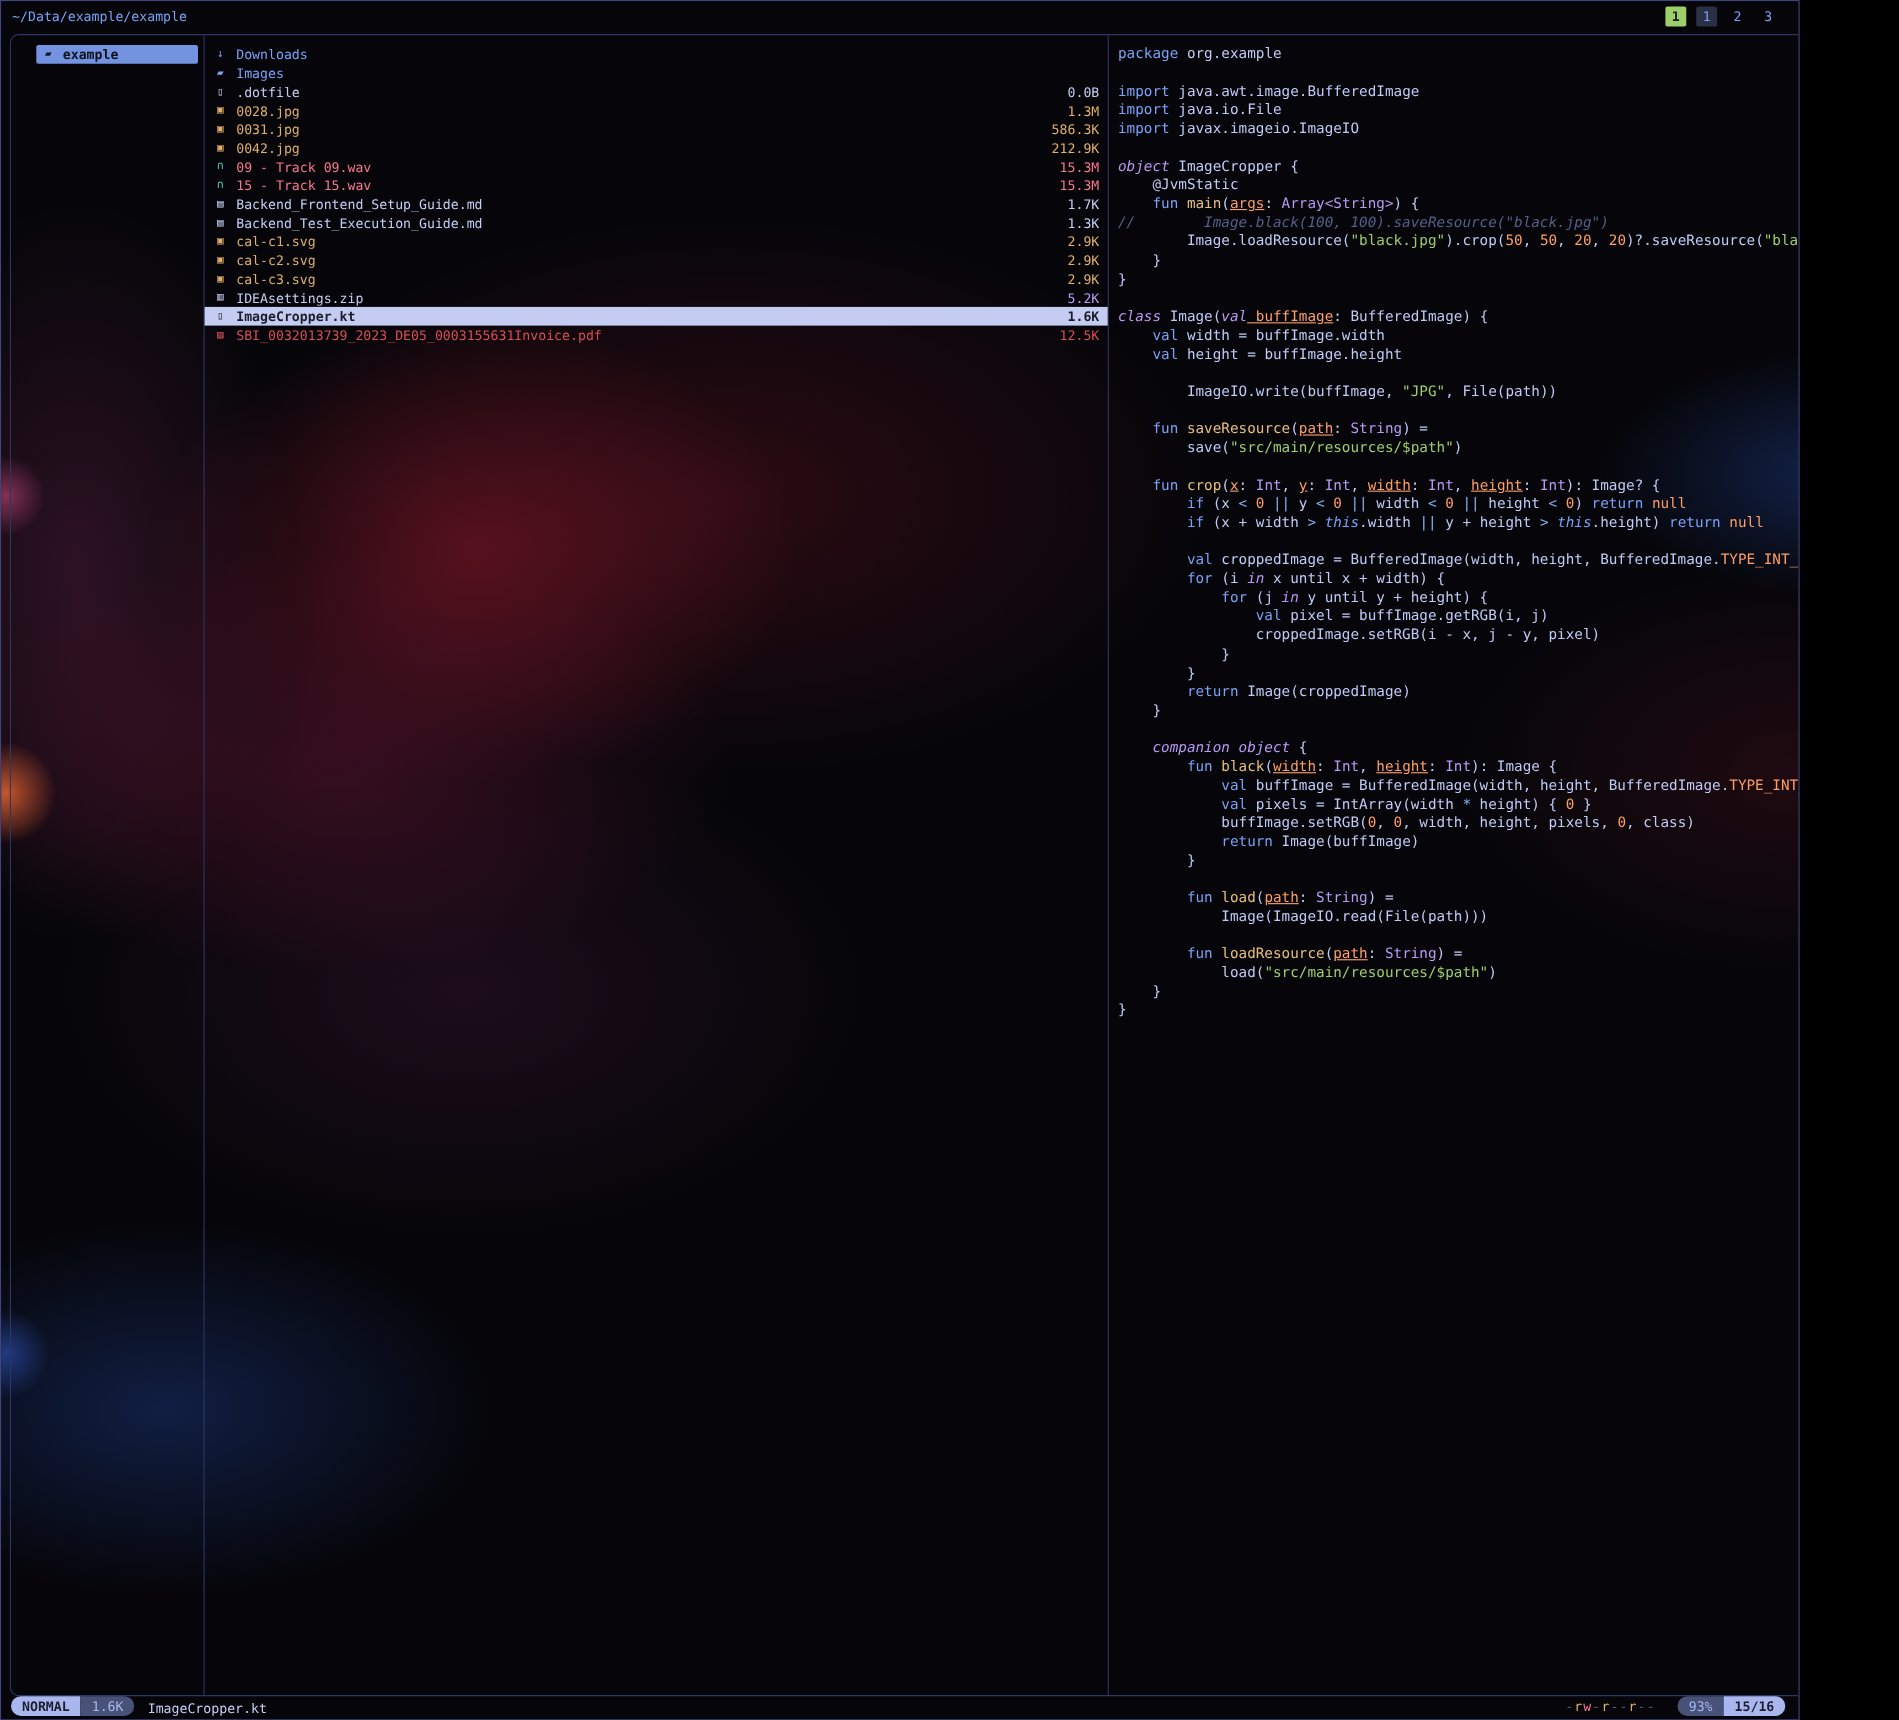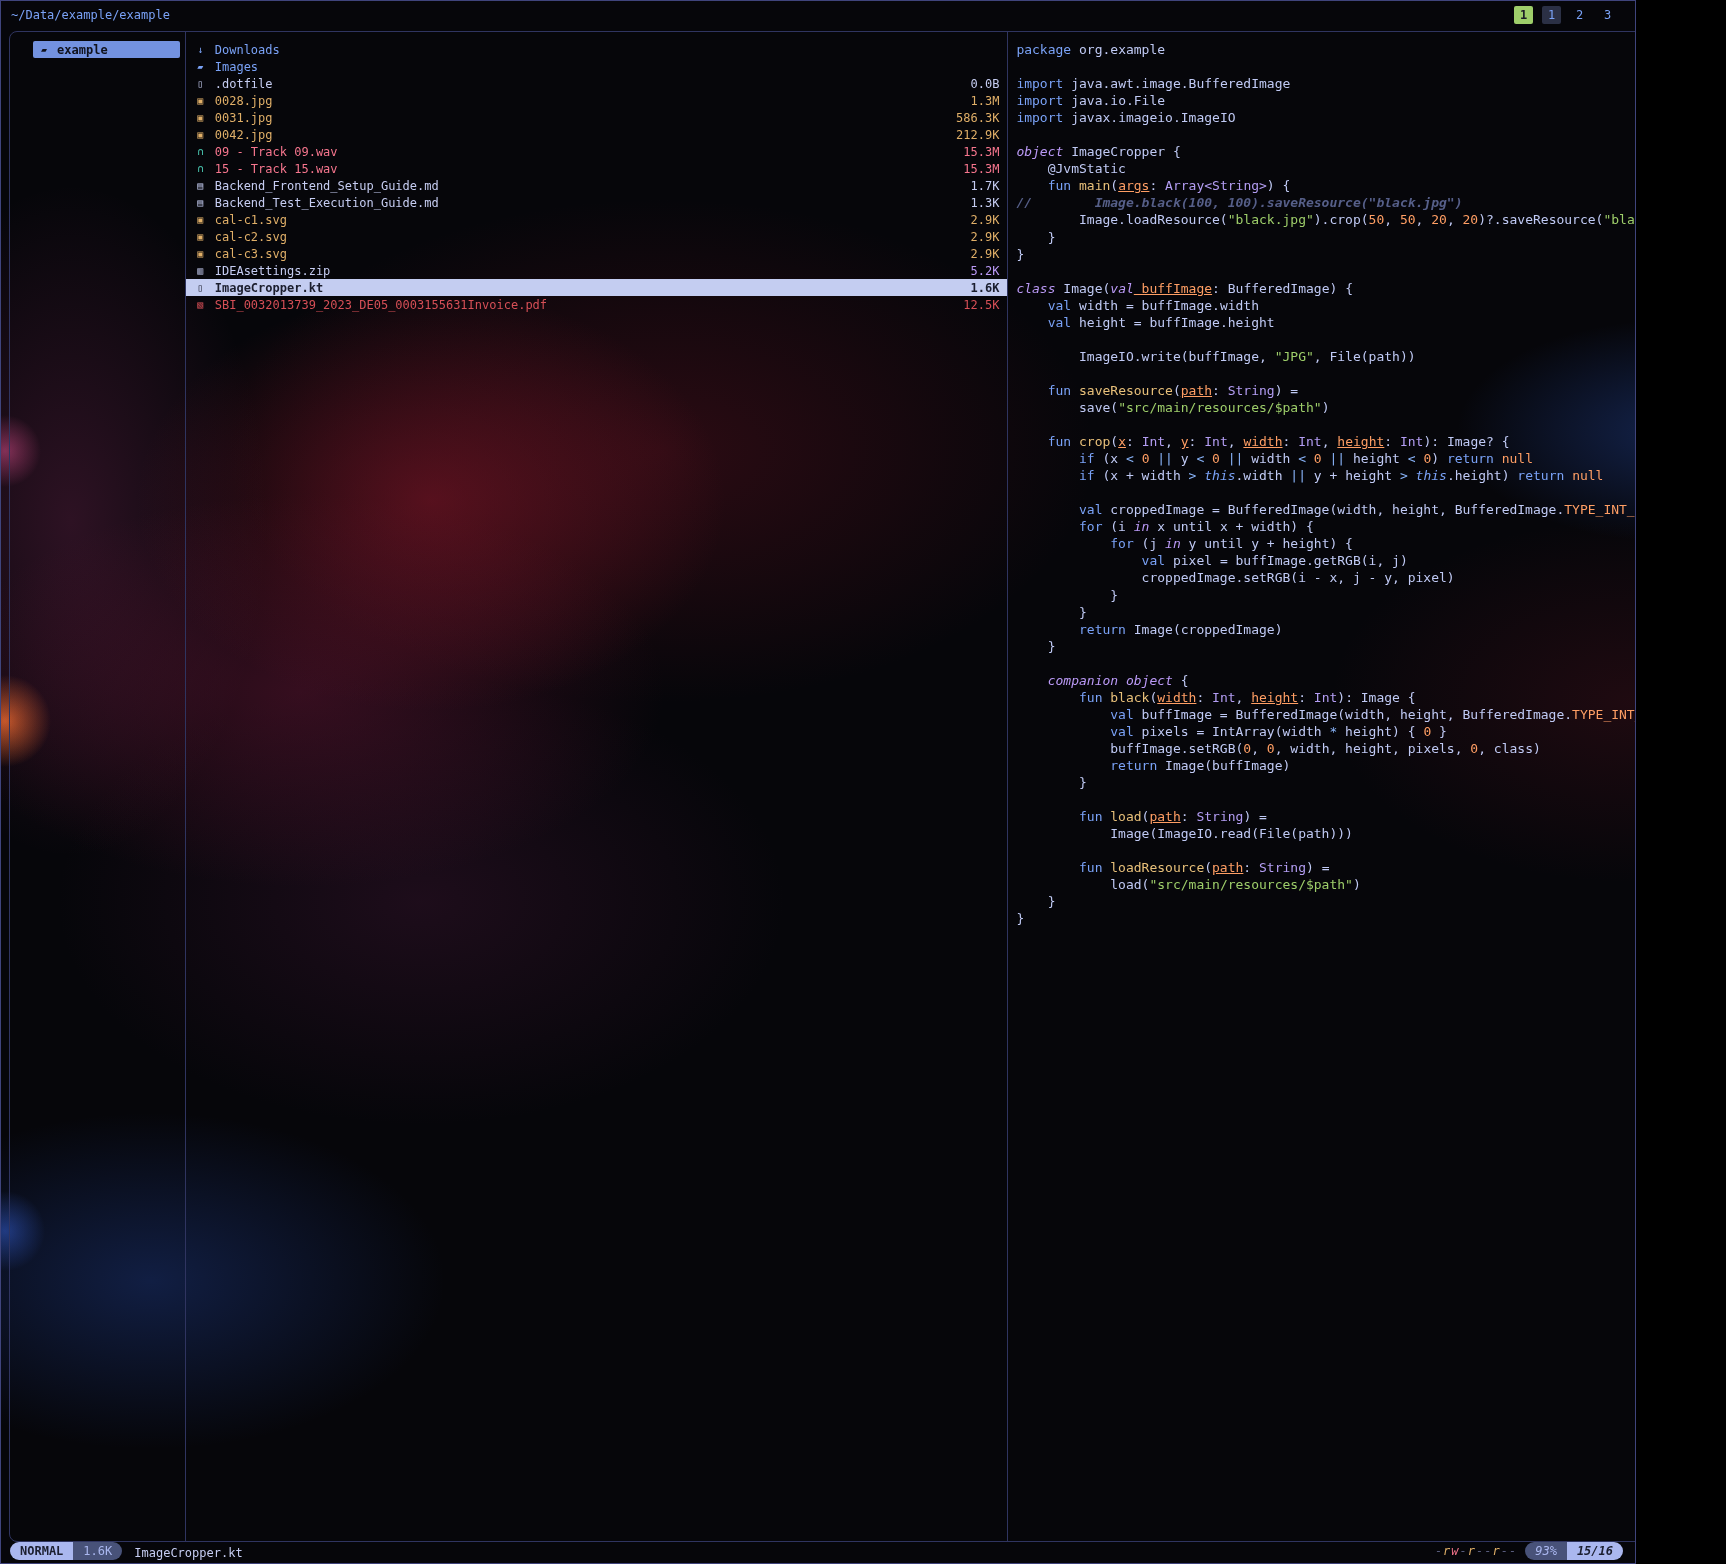--- a/index.html
+++ b/index.html
@@ -52,31 +52,31 @@
   .frow.sel{ background:#c4cdf1; color:#1b1e2e !important; font-weight:bold; }
   .frow.sel .icon, .frow.sel .name, .frow.sel .size{ color:#1b1e2e !important; }
   .t-dir{ color:#7aa2f7; } .t-plain{ color:#c6cdf2; } .t-image{ color:#e0af68; }
   .t-audio{ color:#f7768e; } .t-pdf{ color:#d64f56; } .t-teal{ color:#4fd6be; }
   .t-violet{ color:#bb9af7; }
   
   .code{ font-size:13px; }
   .cl{ height:17.06px; white-space:pre; overflow:hidden; line-height:17.06px; }
   .pl{ color:#c0caf5; } .kw{ color:#7aa2f7; } .kwi{ color:#bb9af7; font-style:italic; }
   .fn{ color:#e8c07a; } .pr{ color:#ff9e64;text-decoration:underline; } .ty{ color:#b39df3; }
-  .st{ color:#9ece6a; } .nm{ color:#ff9e64; } .cm{ color:#565f89; font-style:italic;font-weight:bold; }
+  .st{ color:#9ece6a; } .nm{ color:#ff9e64; } .cm{ color:#565f89; font-style:italic; }
   .op{ color:#89b4fa; } .th{ color:#7aa2f7; font-style:italic; } .cn{ color:#ff9e64; }
   
   .statusbar{ position:absolute; left:0; bottom:2px; width:100%; height:20px;
               display:flex; align-items:center; font-size:12px; }
   .sb-left{ position:absolute; left:9px; display:flex; align-items:flex-end; }
   .seg{ height:18px; display:flex; align-items:center; padding:0 10px; }
   .seg.mode{ background:#aab7ef; color:#1c1f30; font-weight:bold; border-radius:9px 0 0 9px; }
   .seg.fsize{ background:#485279; color:#aab7ef; border-radius:0 9px 9px 0; }
   .fname{ margin-left:12px; color:#c6cdf2; }
-  .sb-right{ position:absolute; right:12px; display:flex; align-items:center; gap:8px;font-style:italic; }
+  .sb-right{ position:absolute; right:12px; display:flex; align-items:center; gap:20px; }
   .perm{ letter-spacing:1px; }
   .perm .dim{ color:#585c7c; } .perm .y{ color:#e0af68; } .perm .o{ color:#f7768e; }
   .seg.pct{ background:#485279; color:#aab7ef; border-radius:9px 0 0 9px; }
   .seg.pos{ background:#aab7ef; color:#1c1f30; font-weight:bold; border-radius:0 9px 9px 0; }
   .pillgroup{ display:flex; }
 </style>
 </head>
 <body>
 
 <div class="screen">

